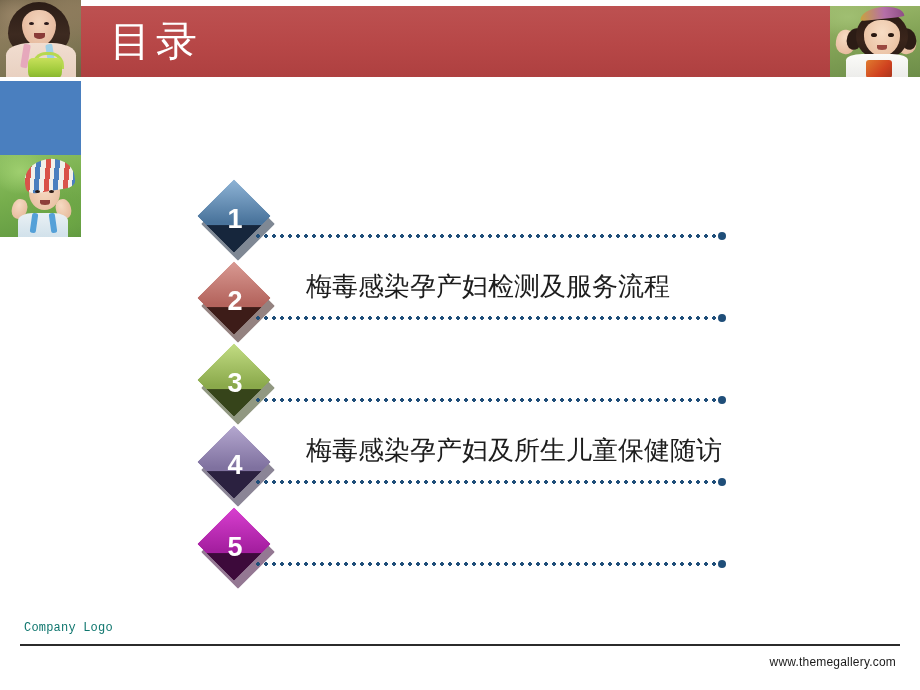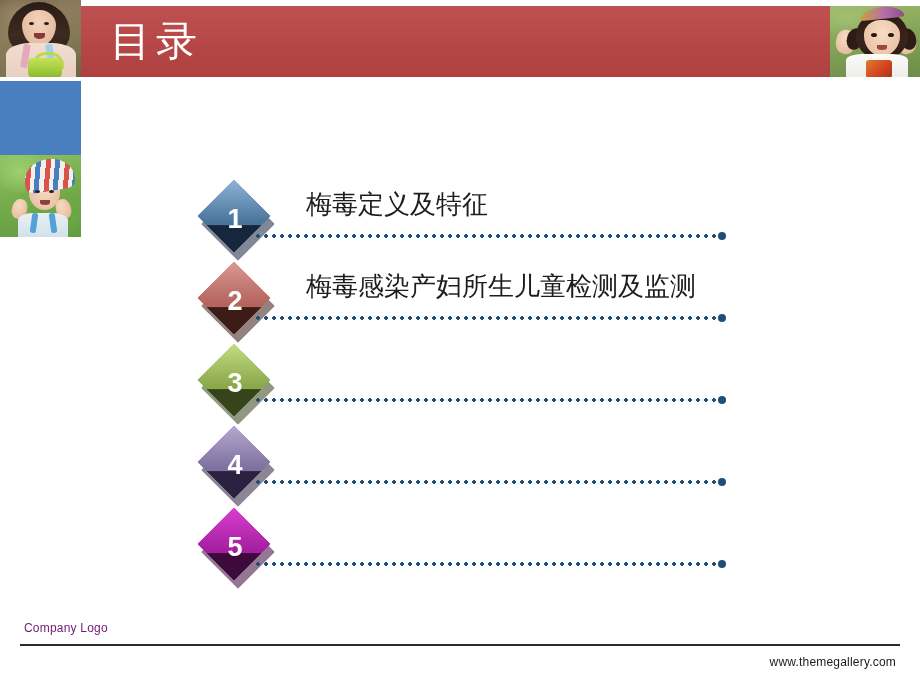--- a/index.html
+++ b/index.html
@@ -357,23 +357,23 @@
     left: 20px;
     top: 644px;
     width: 880px;
     height: 2px;
     background: #2b2b2b;
   }
   .footer-left {
     position: absolute;
     left: 24px;
     top: 621px;
-    font-family: Liberation Sans, sans-serif;
+    font-family: Liberation Mono, monospace;
     font-size: 12px;
-    color: #701a75;
+    color: #0f766e;
     letter-spacing: .2px;
   }
   .footer-right {
     position: absolute;
     right: 24px;
     top: 655px;
     font-family: "Liberation Sans", sans-serif;
     font-size: 12px;
     color: #1a1a1a;
     letter-spacing: .2px;
@@ -439,34 +439,33 @@
         <div class="diamond-wrap">
           <div class="diamond-shadow" style="background: rgb(22, 38, 60);"></div>
           <div class="diamond">
             <i style="background: linear-gradient(135deg, rgb(143, 180, 214) 0%, rgb(74, 116, 156) 58%, rgb(74, 116, 156) 62%, rgb(22, 38, 60) 63%, rgb(22, 38, 60) 100%);"></i>
           </div>
           <div class="num-layer">1</div>
         </div>
         <div class="dotline">
           <span class="endcap"></span>
         </div>
-        <div class="toc-label">梅毒定义及特征</div>
       </div>
       <div class="toc-row" style="top: 254px;">
         <div class="diamond-wrap">
           <div class="diamond-shadow" style="background: rgb(61, 28, 24);"></div>
           <div class="diamond">
             <i style="background: linear-gradient(135deg, rgb(217, 154, 147) 0%, rgb(180, 100, 93) 58%, rgb(180, 100, 93) 62%, rgb(61, 28, 24) 63%, rgb(61, 28, 24) 100%);"></i>
           </div>
           <div class="num-layer">2</div>
         </div>
         <div class="dotline">
           <span class="endcap"></span>
         </div>
-        <div class="toc-label">梅毒感染产妇所生儿童检测及监测</div>
+        <div class="toc-label">梅毒感染孕产妇检测及服务流程</div>
       </div>
       <div class="toc-row" style="top: 336px;">
         <div class="diamond-wrap">
           <div class="diamond-shadow" style="background: rgb(54, 68, 26);"></div>
           <div class="diamond">
             <i style="background: linear-gradient(135deg, rgb(195, 221, 132) 0%, rgb(138, 169, 75) 58%, rgb(138, 169, 75) 62%, rgb(54, 68, 26) 63%, rgb(54, 68, 26) 100%);"></i>
           </div>
           <div class="num-layer">3</div>
         </div>
         <div class="dotline">
@@ -477,20 +476,21 @@
         <div class="diamond-wrap">
           <div class="diamond-shadow" style="background: rgb(43, 33, 64);"></div>
           <div class="diamond">
             <i style="background: linear-gradient(135deg, rgb(181, 168, 208) 0%, rgb(127, 113, 159) 58%, rgb(127, 113, 159) 62%, rgb(43, 33, 64) 63%, rgb(43, 33, 64) 100%);"></i>
           </div>
           <div class="num-layer">4</div>
         </div>
         <div class="dotline">
           <span class="endcap"></span>
         </div>
+        <div class="toc-label">梅毒感染孕产妇及所生儿童保健随访</div>
       </div>
       <div class="toc-row" style="top: 500px;">
         <div class="diamond-wrap">
           <div class="diamond-shadow" style="background: rgb(61, 10, 59);"></div>
           <div class="diamond">
             <i style="background: linear-gradient(135deg, rgb(217, 63, 208) 0%, rgb(165, 31, 160) 58%, rgb(165, 31, 160) 62%, rgb(61, 10, 59) 63%, rgb(61, 10, 59) 100%);"></i>
           </div>
           <div class="num-layer">5</div>
         </div>
         <div class="dotline">

